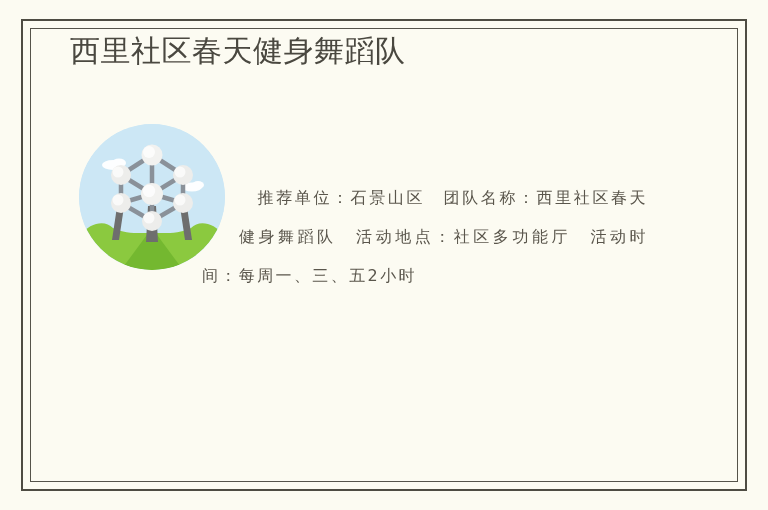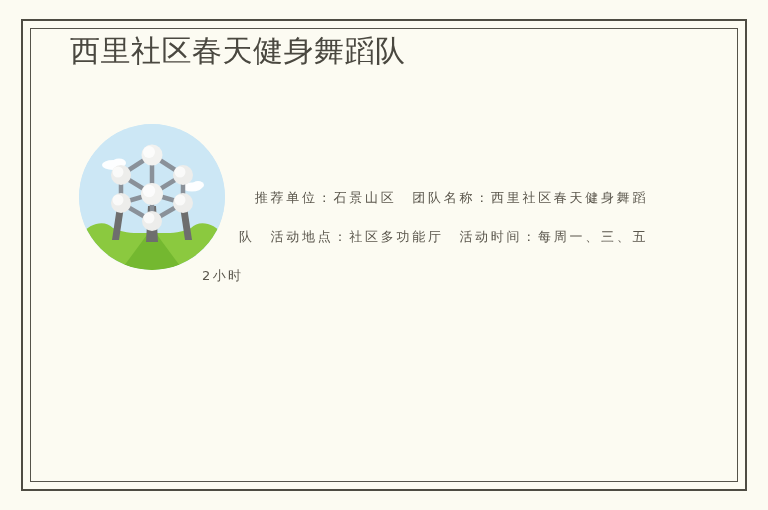--- a/index.html
+++ b/index.html
@@ -76,21 +76,21 @@
     shape-outside: circle(50%);
   }
   .thumb svg {
     display: block;
     width: 146px;
     height: 146px;
   }
 
   .body-text {
     font-family: "DejaVu Sans", "Liberation Sans", sans-serif;
-    font-size: 13px;
+    font-size: 16px;
     line-height: 39px;
     color: #5A564C;
     letter-spacing: 2.4px;
     padding-top: 108px;
     text-align: justify;
     word-break: break-all;
   }
 
   .clear { clear: both; }
 </style>

